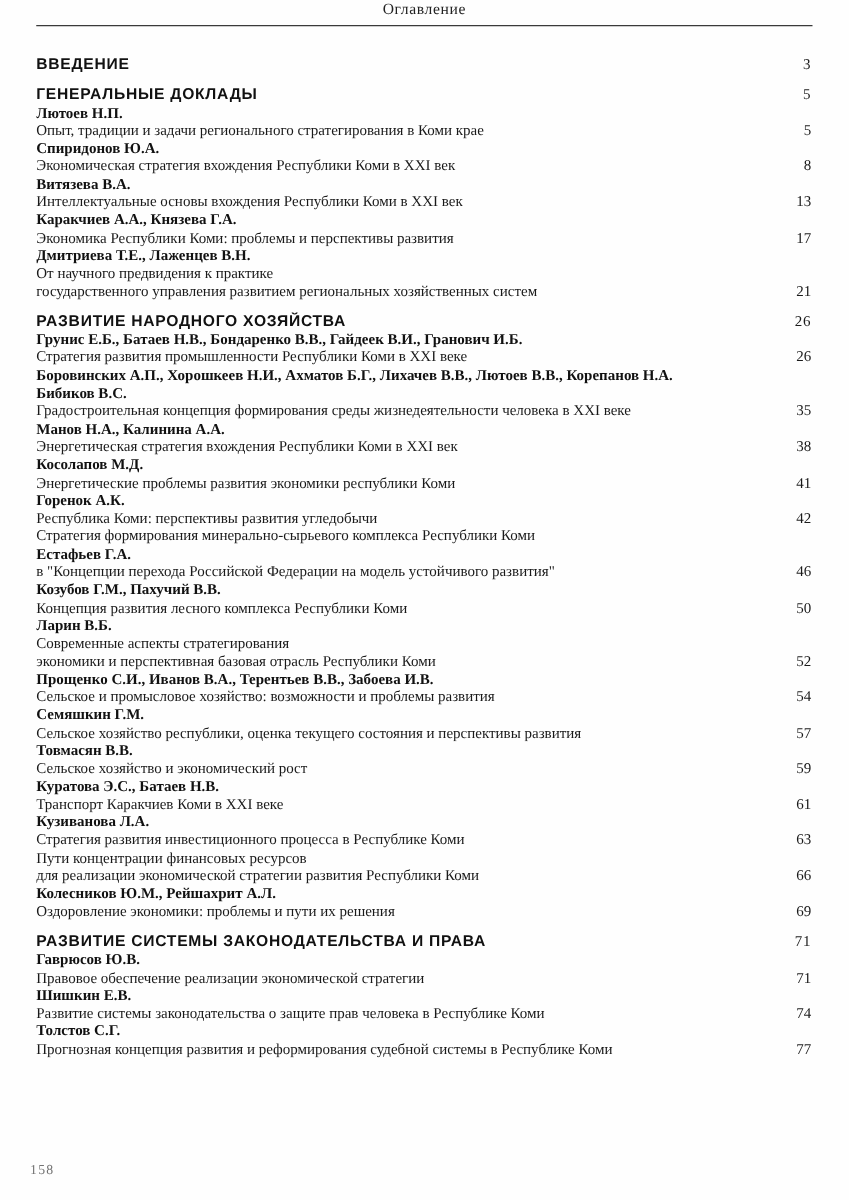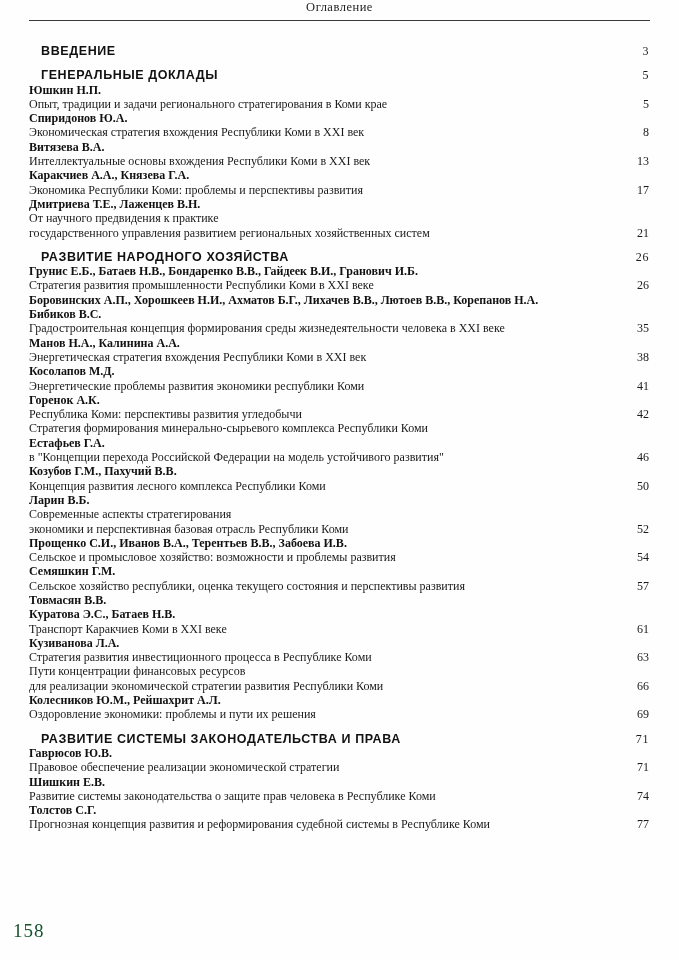--- a/index.html
+++ b/index.html
@@ -50,56 +50,55 @@
     font-size: 12px;
     color: #1a1a1a;
   }
   .line.section {
     margin-top: 10px;
     font-family: "Liberation Sans", sans-serif;
     font-weight: bold;
     font-size: 12.5px;
     letter-spacing: 0.6px;
     color: #111;
-    margin-left: 12px;
   }
   .line.authors {
     font-weight: bold;
     color: #111;
   }
   .line.title {
     font-weight: normal;
     gap: 20px;
   }
   .footer {
     position: absolute;
-    left: 13px;
+    left: 24px;
     bottom: 18px;
-    font-size: 19px;
-    color: #14532d;
+    font-size: 11px;
+    color: #737373;
     letter-spacing: 1px;
   }
 </style>
 </head>
 <body>
 
 <div class="page">
   <div class="header">Оглавление</div>
   <hr class="rule">
   <div class="content" id="toc-list">
       <div class="line section">
         <span class="text">ВВЕДЕНИЕ</span>
         <span class="num">3</span>
       </div>
       <div class="line section">
         <span class="text">ГЕНЕРАЛЬНЫЕ ДОКЛАДЫ</span>
         <span class="num">5</span>
       </div>
       <div class="line authors">
-        <span class="text">Юшкин Н.П.</span>
+        <span class="text">Лютоев Н.П.</span>
       </div>
       <div class="line title">
         <span class="text">Опыт, традиции и задачи регионального стратегирования в Коми крае</span>
         <span class="num">5</span>
       </div>
       <div class="line authors">
         <span class="text">Спиридонов Ю.А.</span>
       </div>
       <div class="line title">
         <span class="text">Экономическая стратегия вхождения Республики Коми в XXI век</span>
@@ -207,20 +206,24 @@
       </div>
       <div class="line authors">
         <span class="text">Семяшкин Г.М.</span>
       </div>
       <div class="line title">
         <span class="text">Сельское хозяйство республики, оценка текущего состояния и перспективы развития</span>
         <span class="num">57</span>
       </div>
       <div class="line authors">
         <span class="text">Товмасян В.В.</span>
+      </div>
+      <div class="line title">
+        <span class="text">Сельское хозяйство и экономический рост</span>
+        <span class="num">59</span>
       </div>
       <div class="line authors">
         <span class="text">Куратова Э.С.,  Батаев Н.В.</span>
       </div>
       <div class="line title">
         <span class="text">Транспорт Каракчиев Коми в XXI веке</span>
         <span class="num">61</span>
       </div>
       <div class="line authors">
         <span class="text">Кузиванова Л.А.</span>

